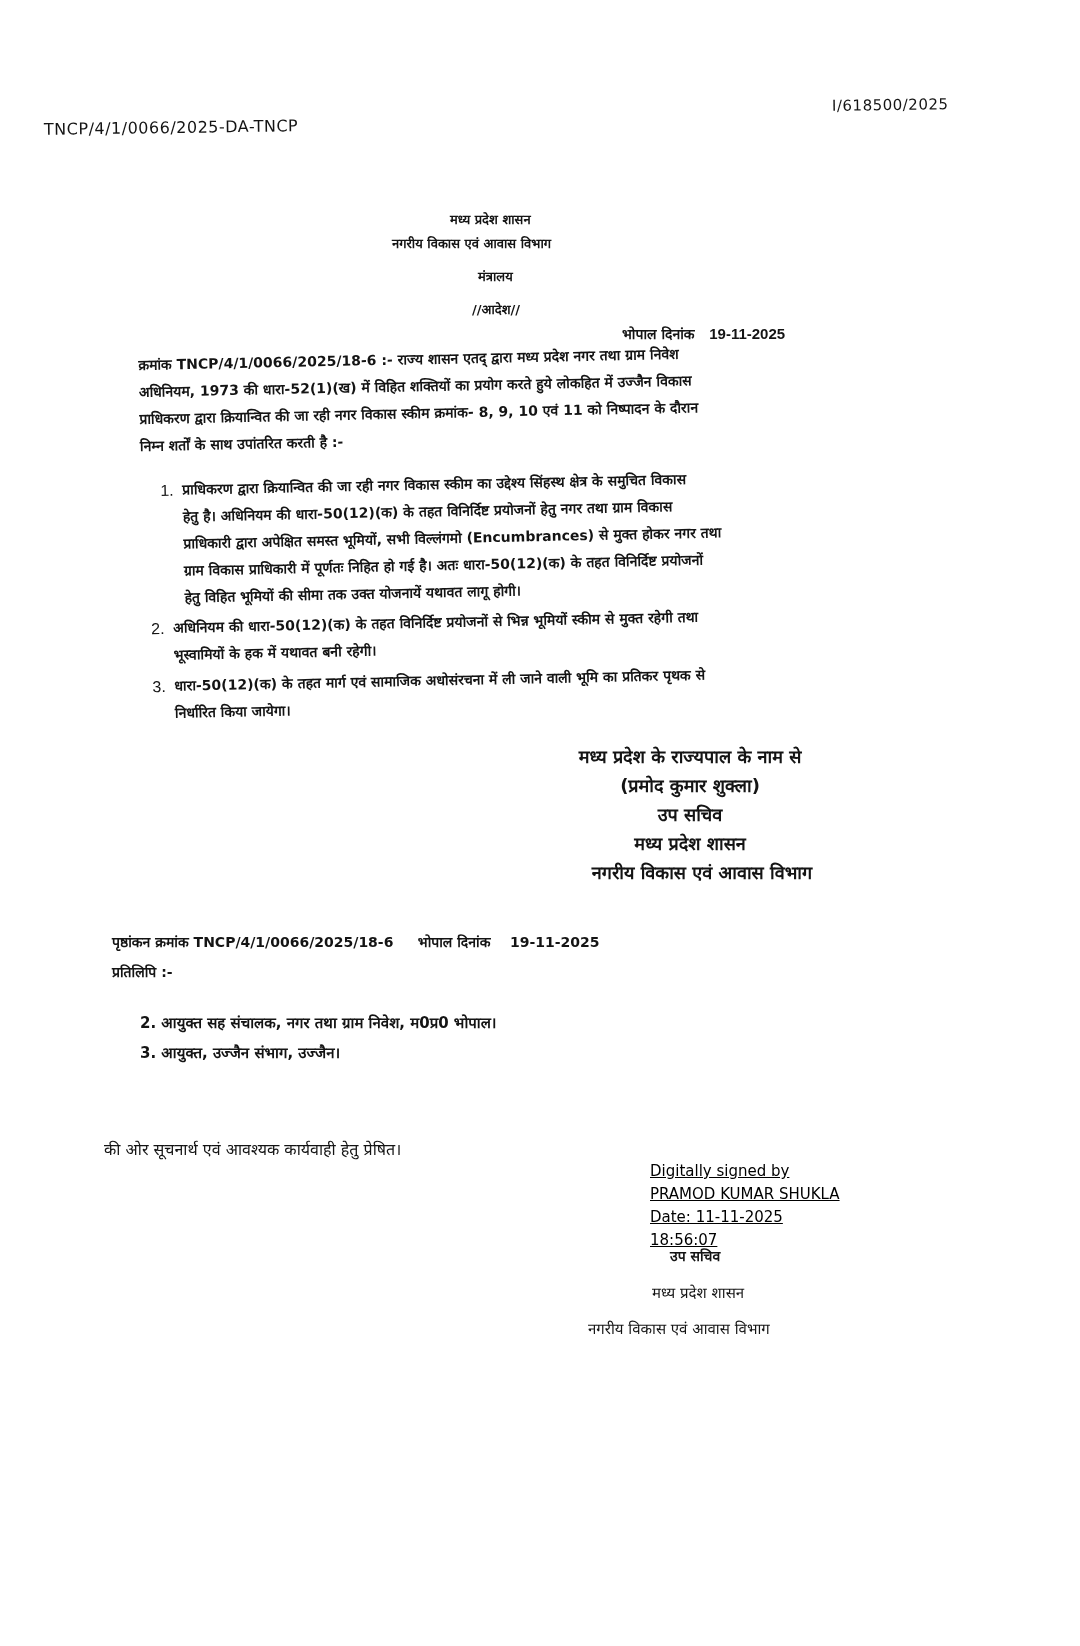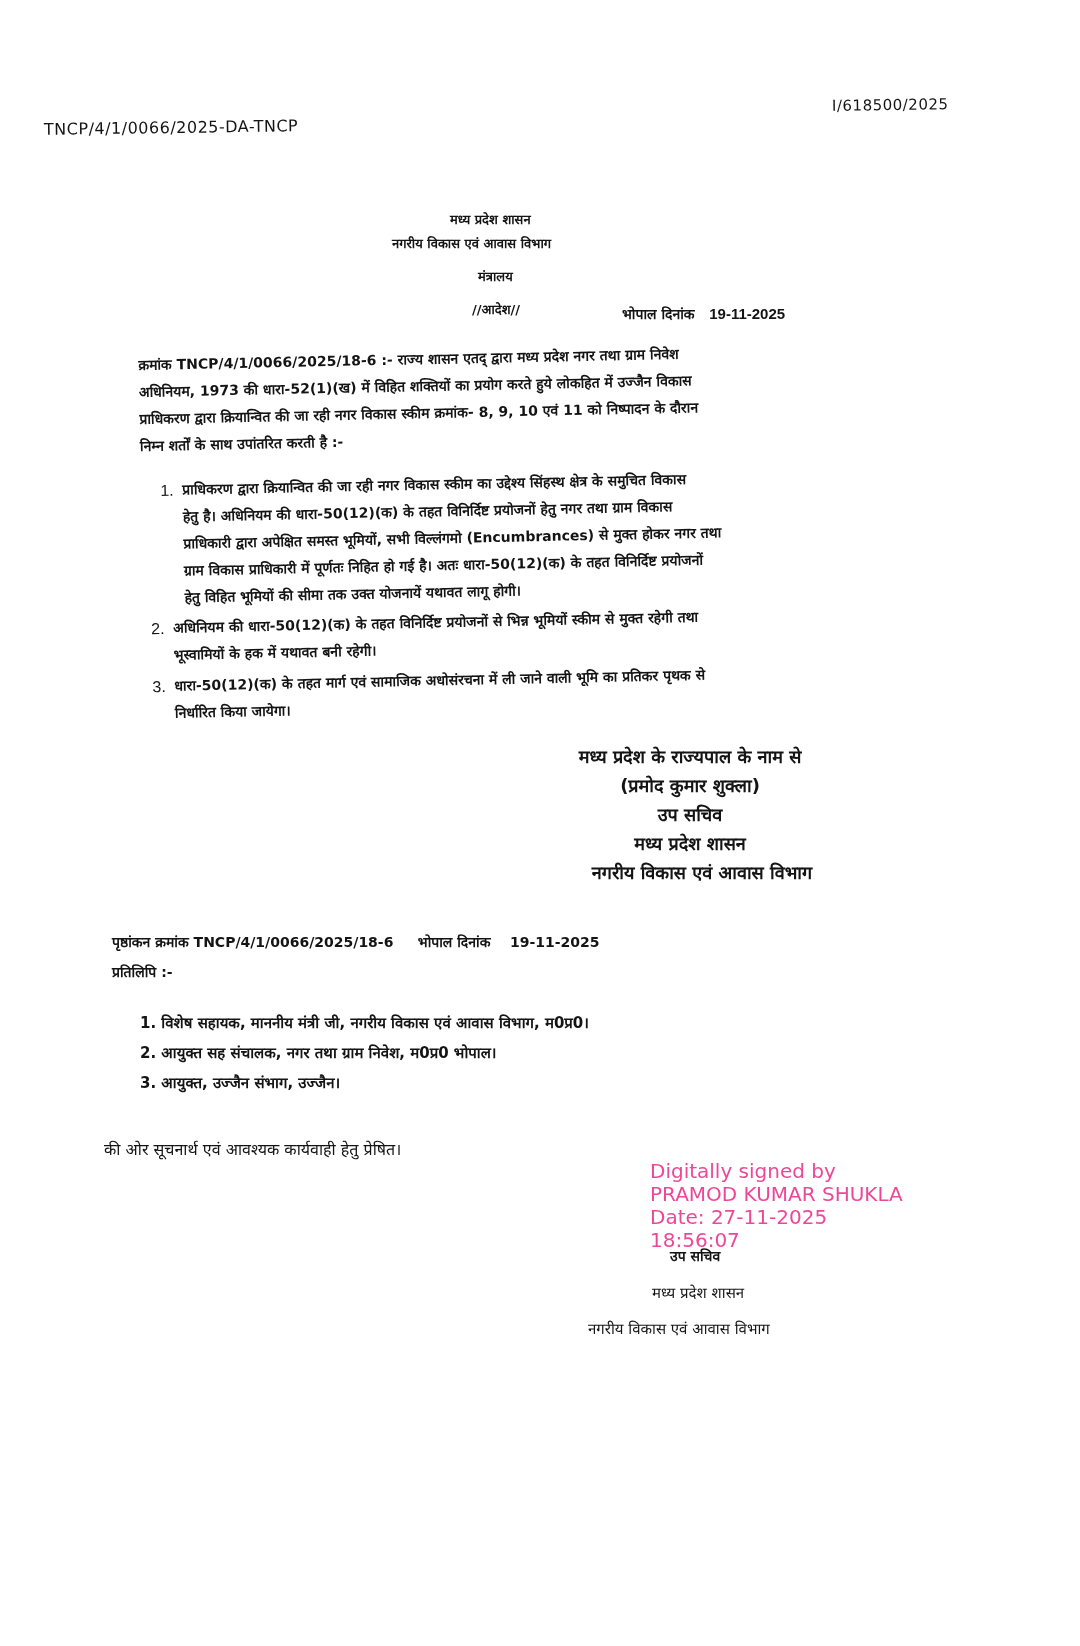--- a/index.html
+++ b/index.html
@@ -9,34 +9,34 @@
   }
   .abs { position:absolute; white-space:nowrap; }
   .ref-left { left:44px; top:118px; font-size:16px; letter-spacing:0.5px; transform:rotate(-0.8deg); }
   .ref-right { left:832px; top:96px; font-size:15px; letter-spacing:0.5px; transform:rotate(-0.8deg); }
   .hdr { font-size:13px; font-weight:bold; }
   .para { font-size:14px; font-weight:bold; line-height:27px; }
   .item { position:absolute; font-size:14px; font-weight:bold; line-height:27px; }
   .num { position:absolute; left:0; top:0; font-family:"Liberation Sans", sans-serif; font-size:16px; font-weight:normal; }
   .sig { font-size:18px; font-weight:bold; text-align:center; }
   .cc { font-size:15px; font-weight:bold; }
-  .ds { font-family:"DejaVu Sans", sans-serif; font-size:20px; line-height:23px; color:#ec4899; }
+  .ds { font-family:"DejaVu Sans", sans-serif; font-size:15px; line-height:23px; color:#000000;text-decoration:underline; }
   .skew { transform:rotate(-1.2deg); transform-origin:left top; }
 </style>
 </head>
 <body>
 
 <div class="abs ref-left">TNCP/4/1/0066/2025-DA-TNCP</div>
 <div class="abs ref-right">I/618500/2025</div>
 
 <div class="abs hdr" style="left:450px;top:210px;">मध्य प्रदेश शासन</div>
 <div class="abs hdr" style="left:392px;top:234px;">नगरीय विकास एवं आवास विभाग</div>
 <div class="abs hdr" style="left:478px;top:267px;">मंत्रालय</div>
 <div class="abs hdr" style="left:472px;top:300px;">//आदेश//</div>
-<div class="abs" style="left:622px;top:304px;font-size:14px;font-weight:bold;text-align:right;">
+<div class="abs" style="left:622px;top:324px;font-size:14px;font-weight:bold;text-align:right;">
   <span>भोपाल दिनांक</span>&nbsp;&nbsp;
   <span style="font-family:'Liberation Sans',sans-serif;font-size:15px;">19-11-2025</span>
 </div>
 
 <div class="abs para skew" style="left:138px;top:352px;">
   <div>क्रमांक TNCP/4/1/0066/2025/18-6 :- राज्य शासन एतद् द्वारा मध्य प्रदेश नगर तथा ग्राम निवेश</div>
   <div>अधिनियम, 1973 की धारा-52(1)(ख) में विहित शक्तियों का प्रयोग करते हुये लोकहित में उज्जैन विकास</div>
   <div>प्राधिकरण द्वारा क्रियान्वित की जा रही नगर विकास स्कीम क्रमांक- 8, 9, 10 एवं 11 को निष्पादन के दौरान</div>
   <div>निम्न शर्तों के साथ उपांतरित करती है :-</div>
 </div>
@@ -77,28 +77,27 @@
 </div>
 
 <div class="abs" style="left:112px;top:932px;font-size:14px;font-weight:bold;text-align:right;">
   <span>पृष्ठांकन क्रमांक TNCP/4/1/0066/2025/18-6</span>&nbsp;&nbsp;&nbsp;&nbsp;
   <span>भोपाल दिनांक</span>&nbsp;&nbsp;&nbsp;
   <span>19-11-2025</span>
 </div>
 <div class="abs" style="left:112px;top:962px;font-size:14px;font-weight:bold;">प्रतिलिपि :-</div>
 
 <div class="abs cc" style="left:140px;top:1008px;line-height:30px;">
-  <div>1. विशेष सहायक, माननीय मंत्री जी, नगरीय विकास एवं आवास विभाग, म0प्र0।</div>
   <div>2. आयुक्त सह संचालक, नगर तथा ग्राम निवेश, म0प्र0 भोपाल।</div>
   <div>3. आयुक्त, उज्जैन संभाग, उज्जैन।</div>
 </div>
 <div class="abs" style="left:104px;top:1138px;font-size:16px;">की ओर सूचनार्थ एवं आवश्यक कार्यवाही हेतु प्रेषित।</div>
 
 <div class="abs ds" style="left:650px;top:1160px;">
   <div>Digitally signed by</div>
   <div>PRAMOD KUMAR SHUKLA</div>
-  <div>Date: 27-11-2025</div>
+  <div>Date: 11-11-2025</div>
   <div>18:56:07</div>
 </div>
 <div class="abs" style="left:670px;top:1246px;font-size:14px;font-weight:bold;">उप सचिव</div>
 
 <div class="abs" style="left:652px;top:1282px;font-size:15px;">मध्य प्रदेश शासन</div>
 <div class="abs" style="left:588px;top:1318px;font-size:15px;">नगरीय विकास एवं आवास विभाग</div>
 
 </body></html>

